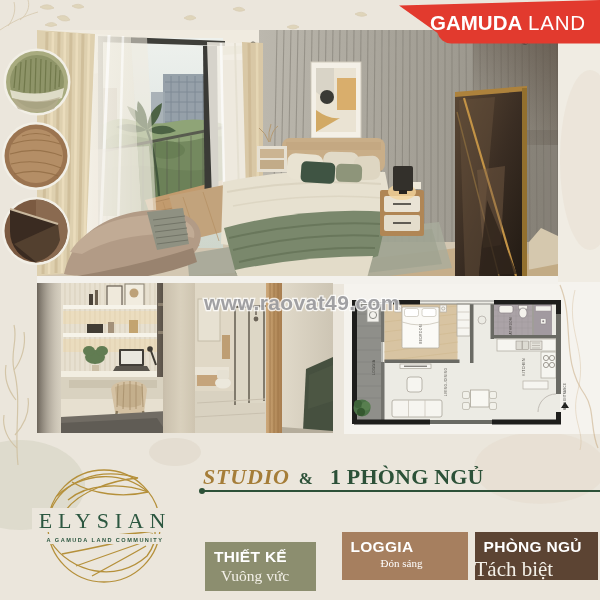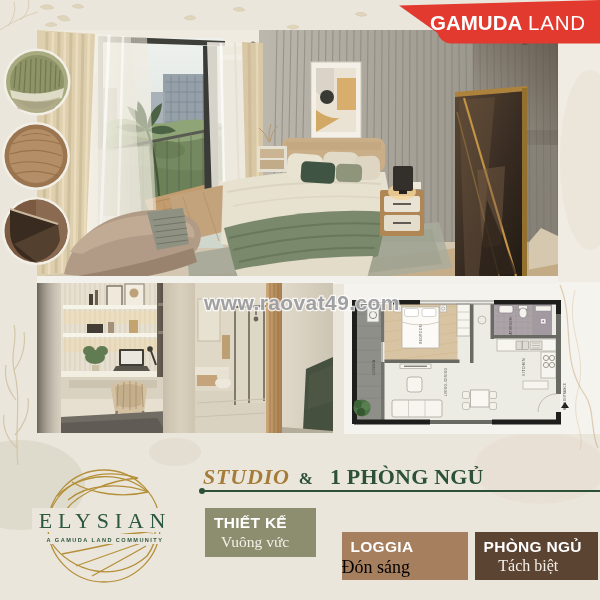--- a/index.html
+++ b/index.html
@@ -681,28 +681,28 @@
 </svg>
 
 <div class="abs" style="left:203px;top:464px;width:398px;font-family:'Liberation Serif',serif;font-weight:bold;font-size:22px;color:#2c5138;letter-spacing:0.8px;white-space:nowrap;">
   <span style="color:#a57d38;font-style:italic;">STUDIO</span><span style="font-size:17px;margin-left:9px;letter-spacing:0;">&amp;</span><span style="margin-left:17px;letter-spacing:0.2px;">1 PHÒNG NGỦ</span>
 </div>
 
 <div class="abs" style="left:201px;top:490px;width:399px;height:1.6px;background:#2c5138;"></div>
 <div class="abs" style="left:199px;top:487.5px;width:6px;height:6px;border-radius:50%;background:#2c5138;"></div>
 
 
-<div class="abs" style="left:205px;top:508px;width:111px;height:48.5px;background:#8c8e6f;color:#fff;">
+<div class="abs" style="left:205px;top:542px;width:111px;height:48.5px;background:#8c8e6f;color:#fff;">
   <div style="padding:6px 0 0 9px;font-weight:bold;font-size:15.5px;letter-spacing:0.3px;">THIẾT KẾ</div>
   <div style="text-align:left;padding:1px 6px 0 16px;font-family:'Liberation Serif',serif;font-size:15.5px;color:#f3f0e8;">Vuông vức</div>
 </div>
 
 <div class="abs" style="left:341.5px;top:531.5px;width:126px;height:48.5px;background:#a67f5f;color:#fff;">
   <div style="padding:6px 0 0 9px;font-weight:bold;font-size:15.5px;letter-spacing:0.3px;">LOGGIA</div>
-  <div style="text-align:left;padding:1px 6px 0 0;font-family:'Liberation Serif',serif;font-size:18px;color:#000000;">Đón sáng</div>
+  <div style="text-align:center;padding:1px 6px 0 0;font-family:'Liberation Serif',serif;font-size:11px;color:#ffffff;">Đón sáng</div>
 </div>
 
 <div class="abs" style="left:474.5px;top:531.5px;width:123.5px;height:48.5px;background:#5c4433;color:#fff;">
   <div style="padding:6px 0 0 9px;font-weight:bold;font-size:15.5px;letter-spacing:0.3px;">PHÒNG NGỦ</div>
-  <div style="text-align:center;padding:1px 16px 0 0;font-family:'Liberation Serif',serif;font-size:16px;color:#f3f0e8;">Tách biệt</div>
+  <div style="text-align:left;padding:1px 16px 0 0;font-family:'Liberation Serif',serif;font-size:21px;color:#f3f0e8;">Tách biệt</div>
 </div>
 
 </div>
 
 </body></html>

